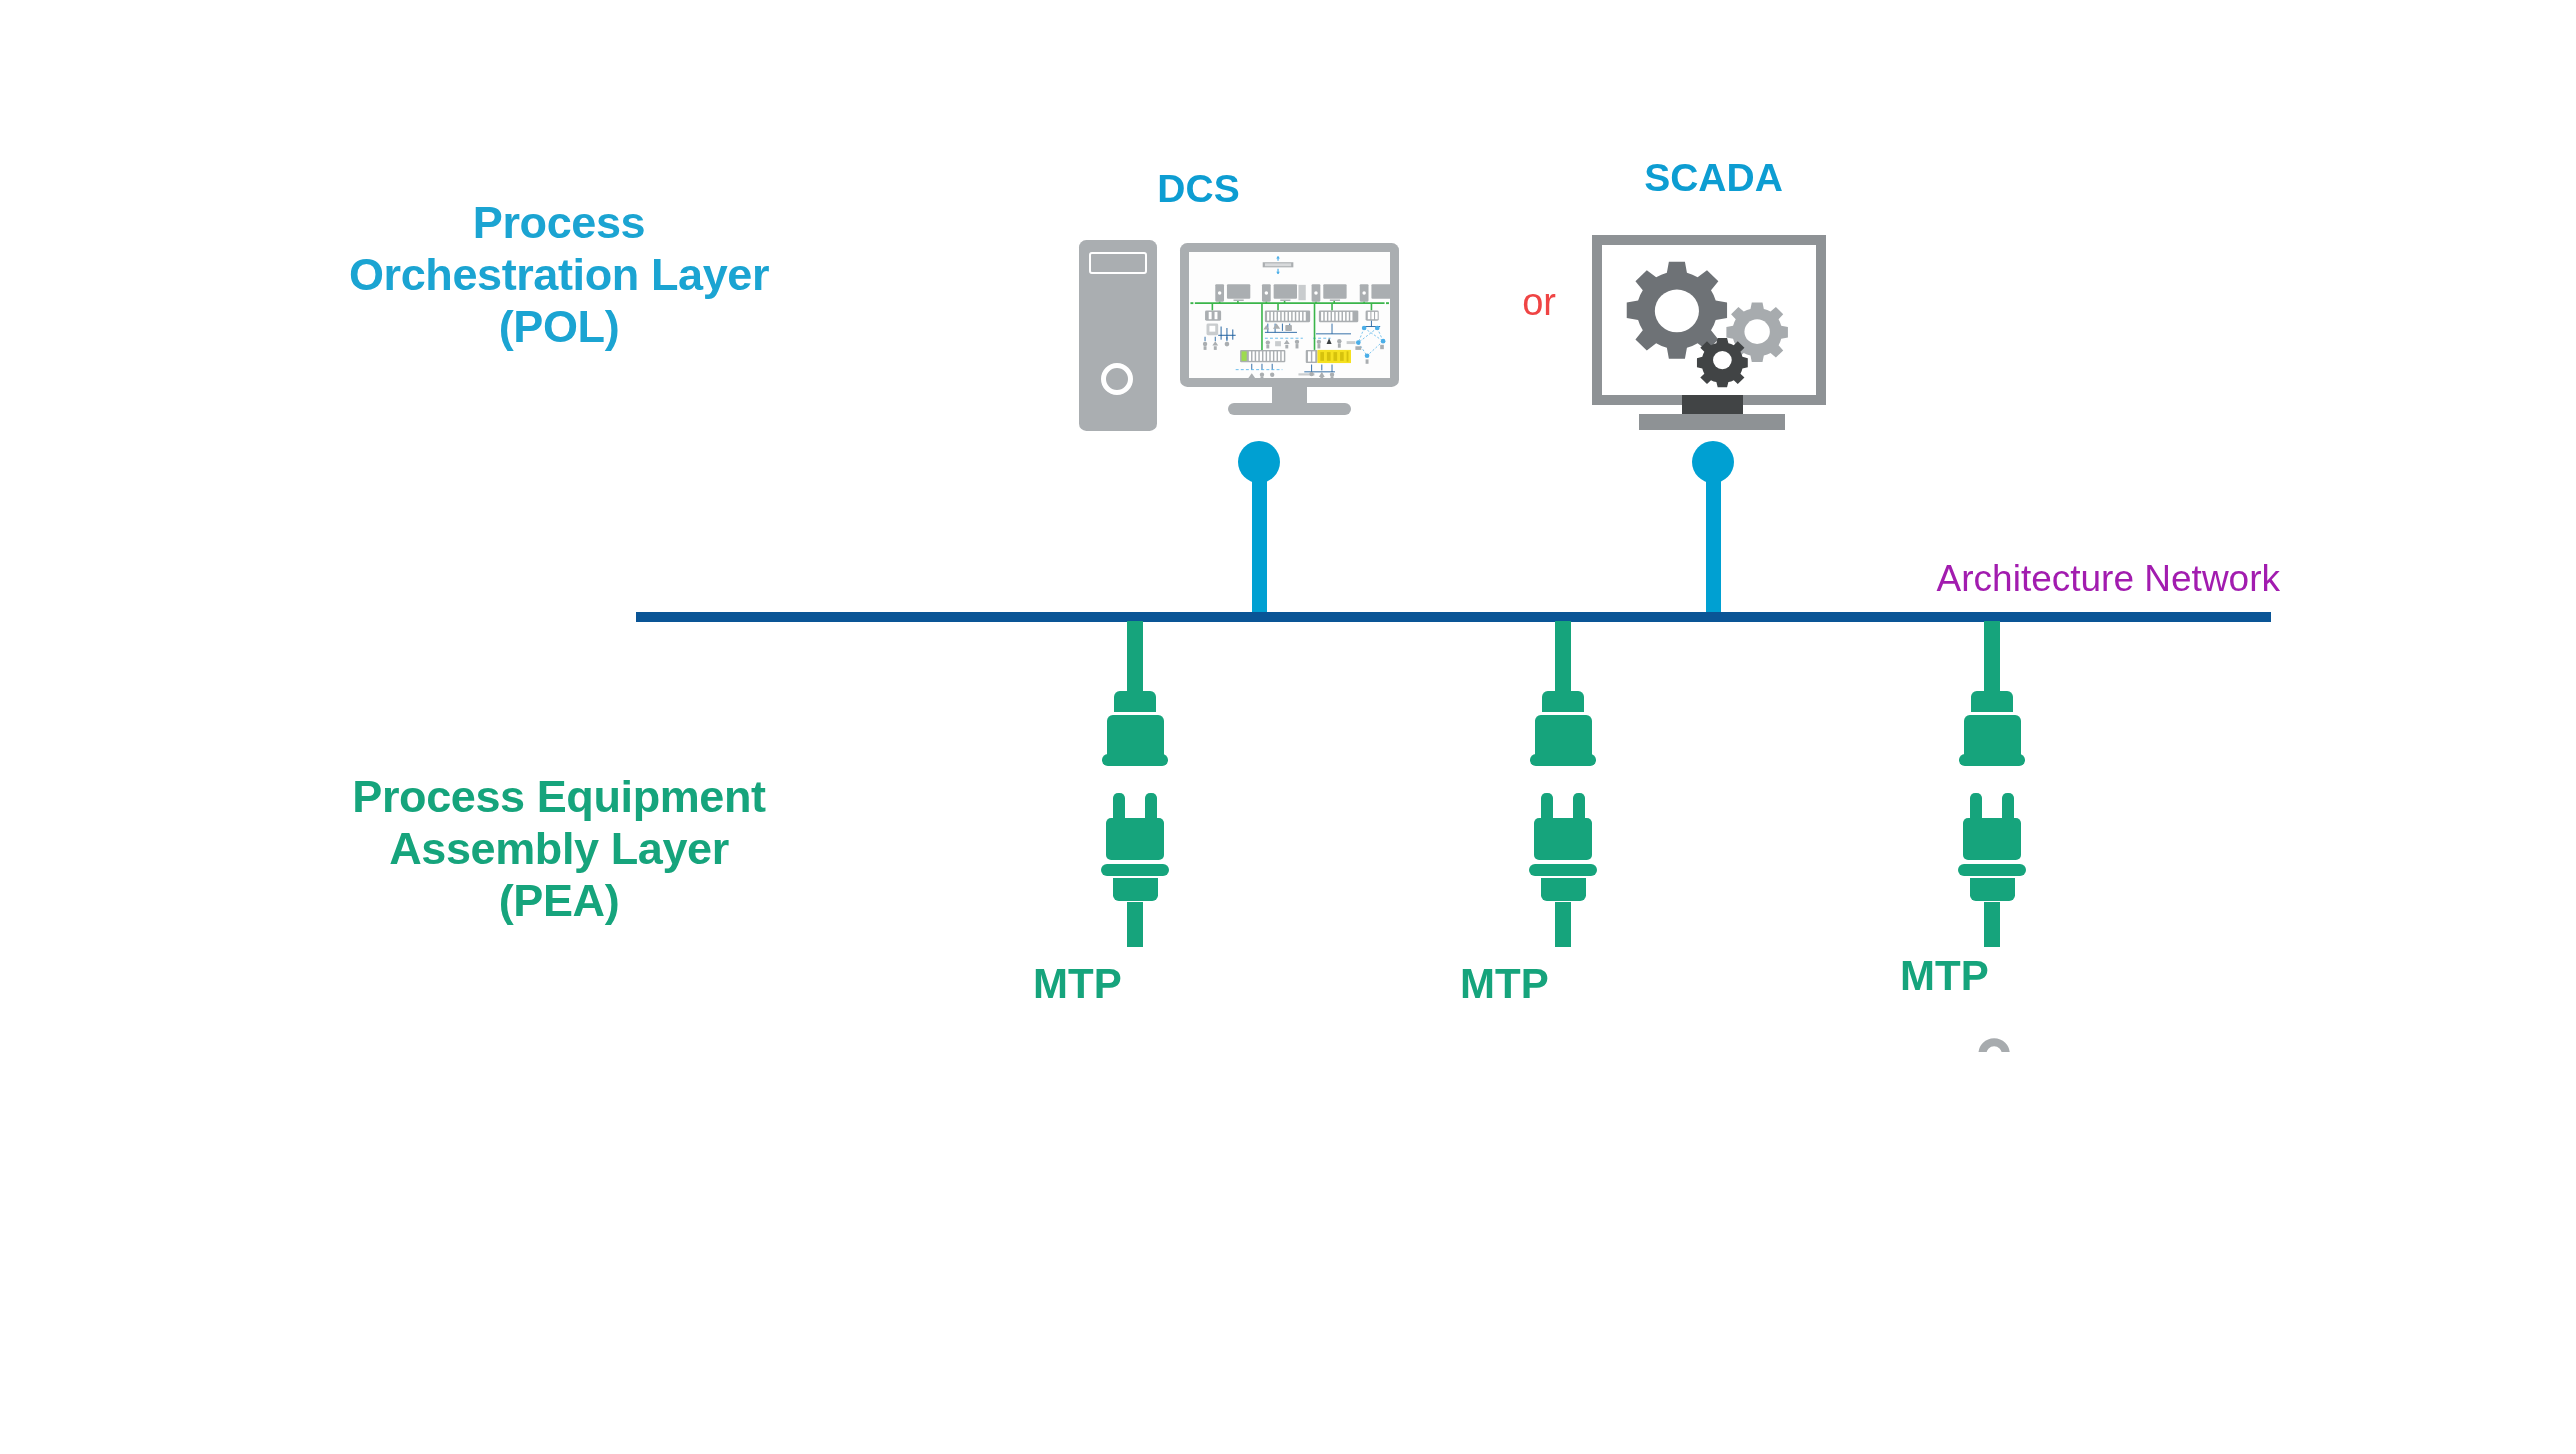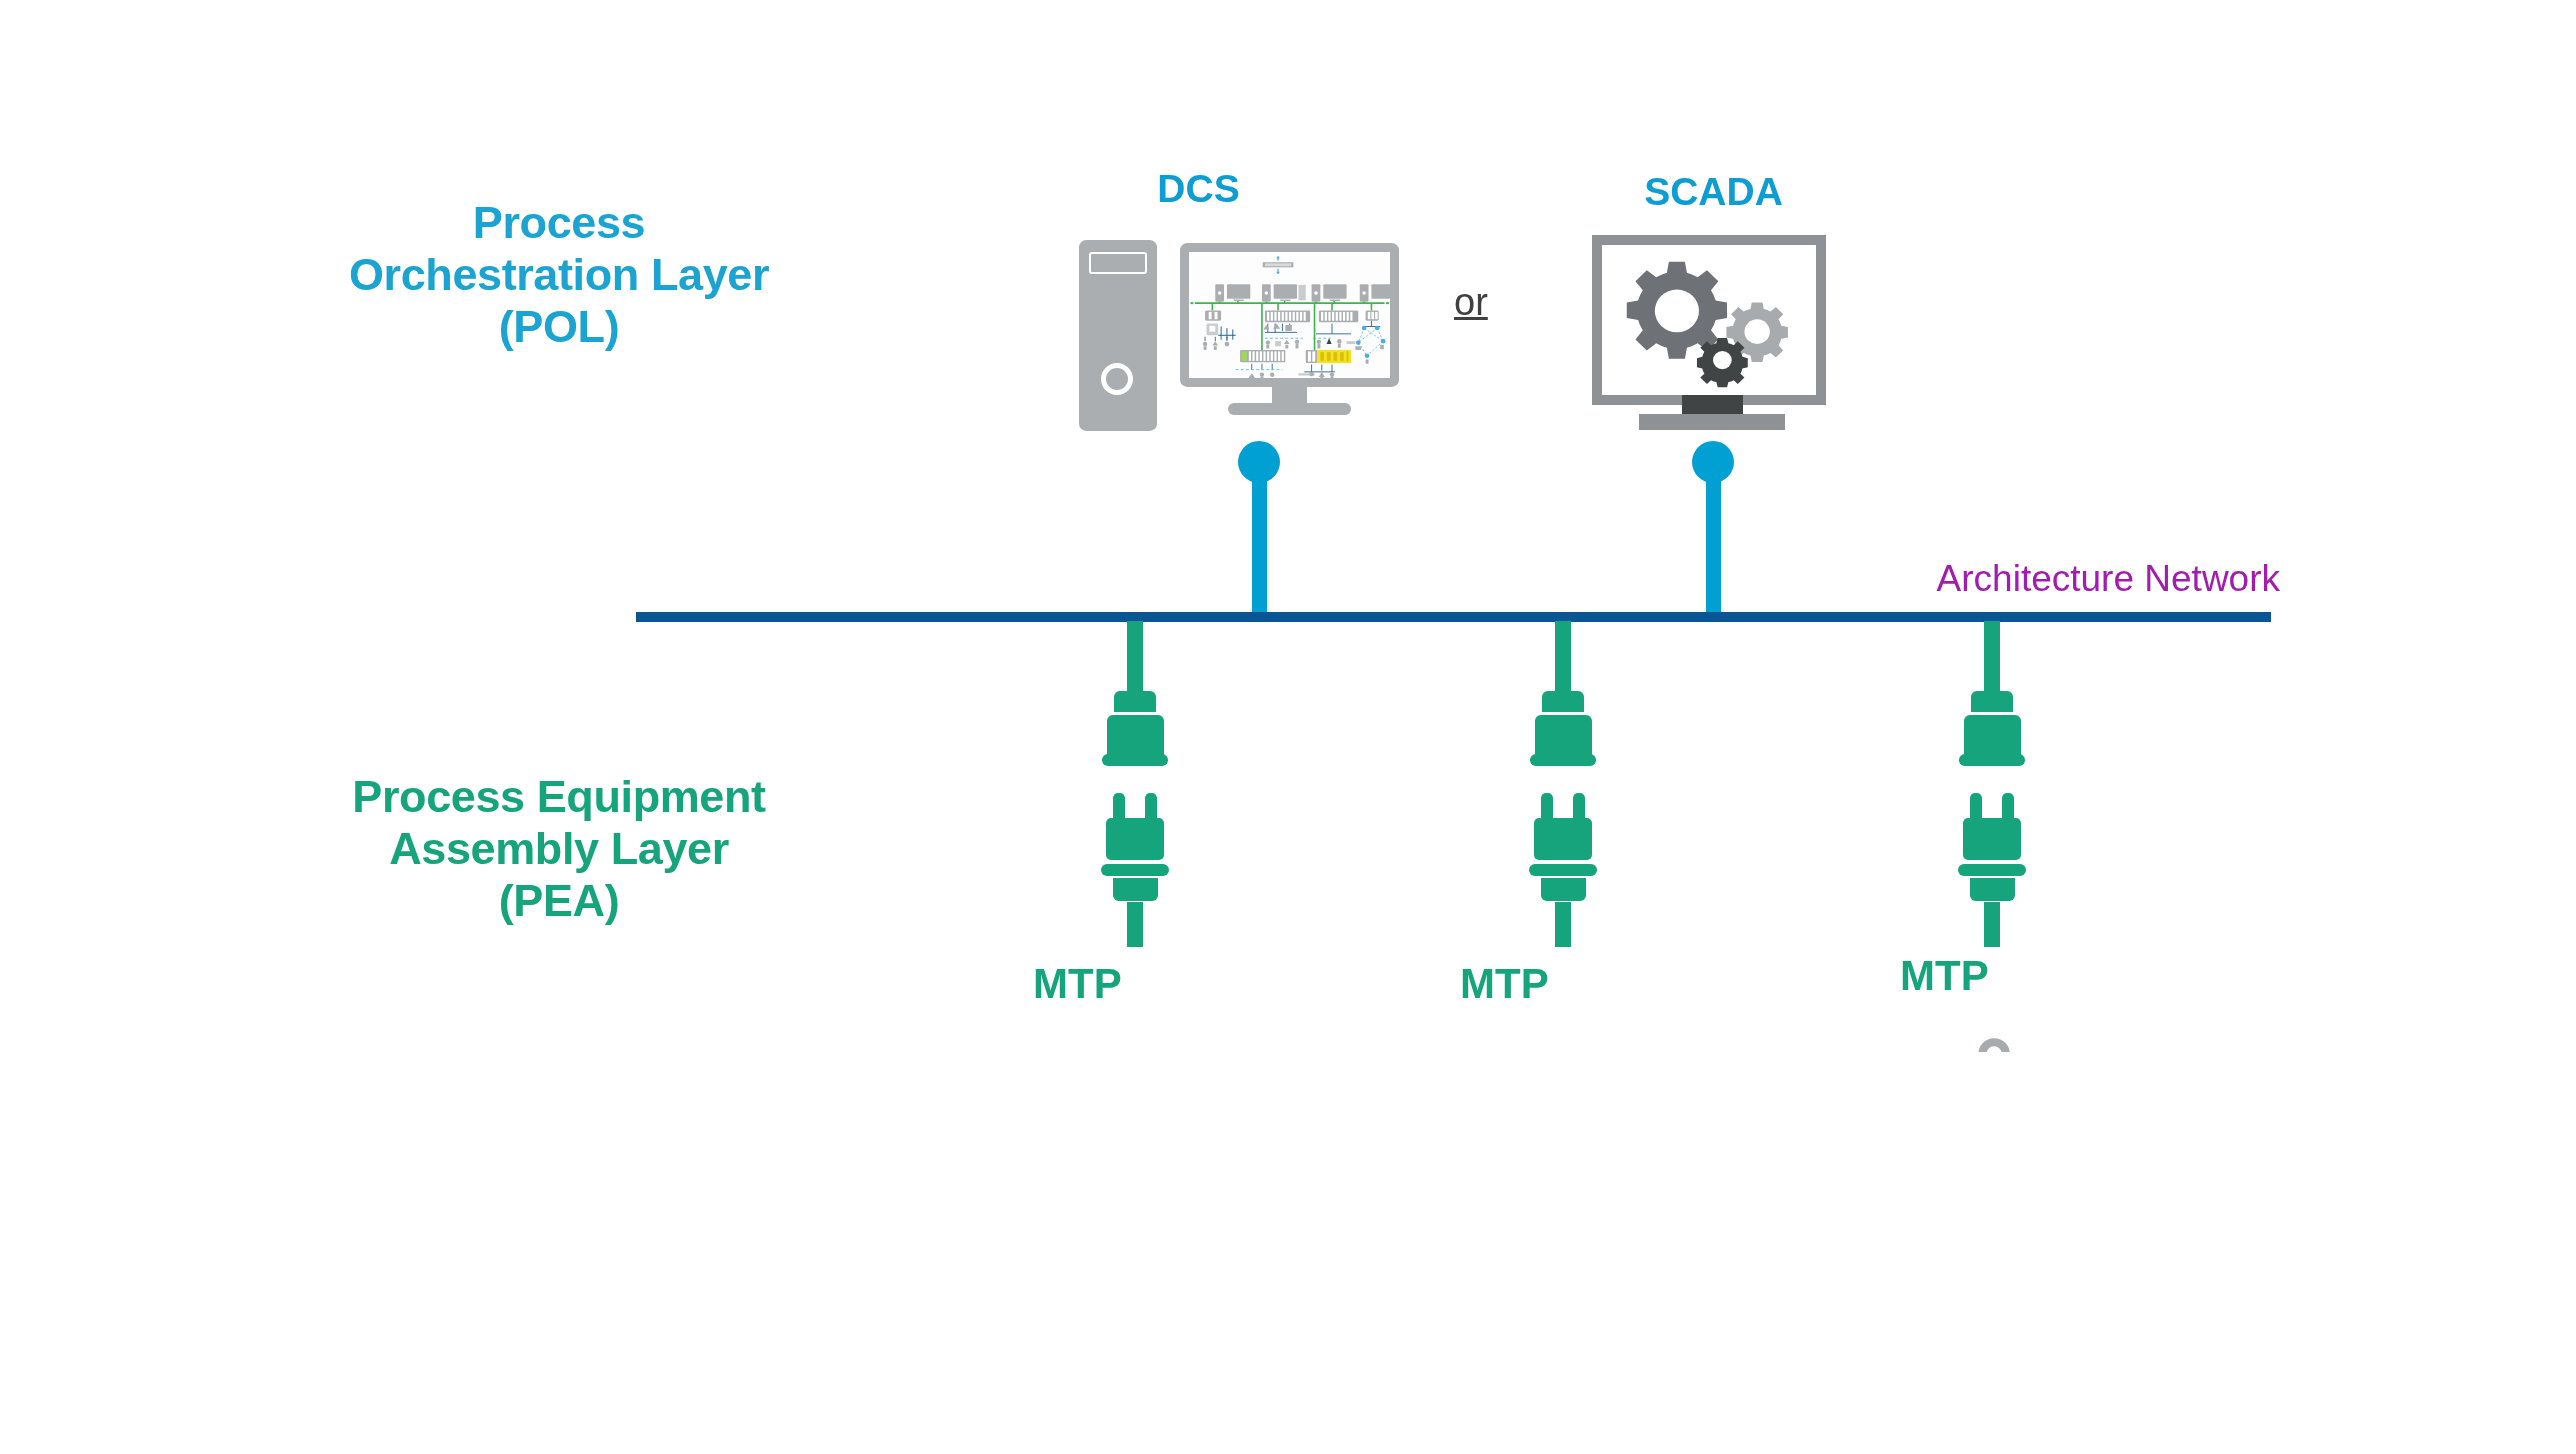--- a/index.html
+++ b/index.html
@@ -40,29 +40,28 @@
   }
 
   
   .node-caption {
     position: absolute;
     text-align: center;
     font-weight: bold;
     color: #0d9dd2;
   }
   #dcs-caption  { left: 1096px; top: 167px; width: 205px; font-size: 39px; }
-  #scada-caption{ left: 1604px; top: 170px; width: 219px; font-size: 39px; }
+  #scada-caption{ left: 1604px; top: 156px; width: 219px; font-size: 39px; }
 
   #or-label {
     position: absolute;
     left: 1454px; top: 281px; width: 102px;
-    text-align: left;
+    text-align: right;
     font-size: 38px;
-    color: #404040;
-    text-decoration: underline;
+    color: #ef4444;
   }
 
   
   #dcs-tower {
     position: absolute;
     left: 1079px; top: 240px;
     width: 78px; height: 191px;
     background: #aaaeb1;
     border-radius: 7.3px;
   }

